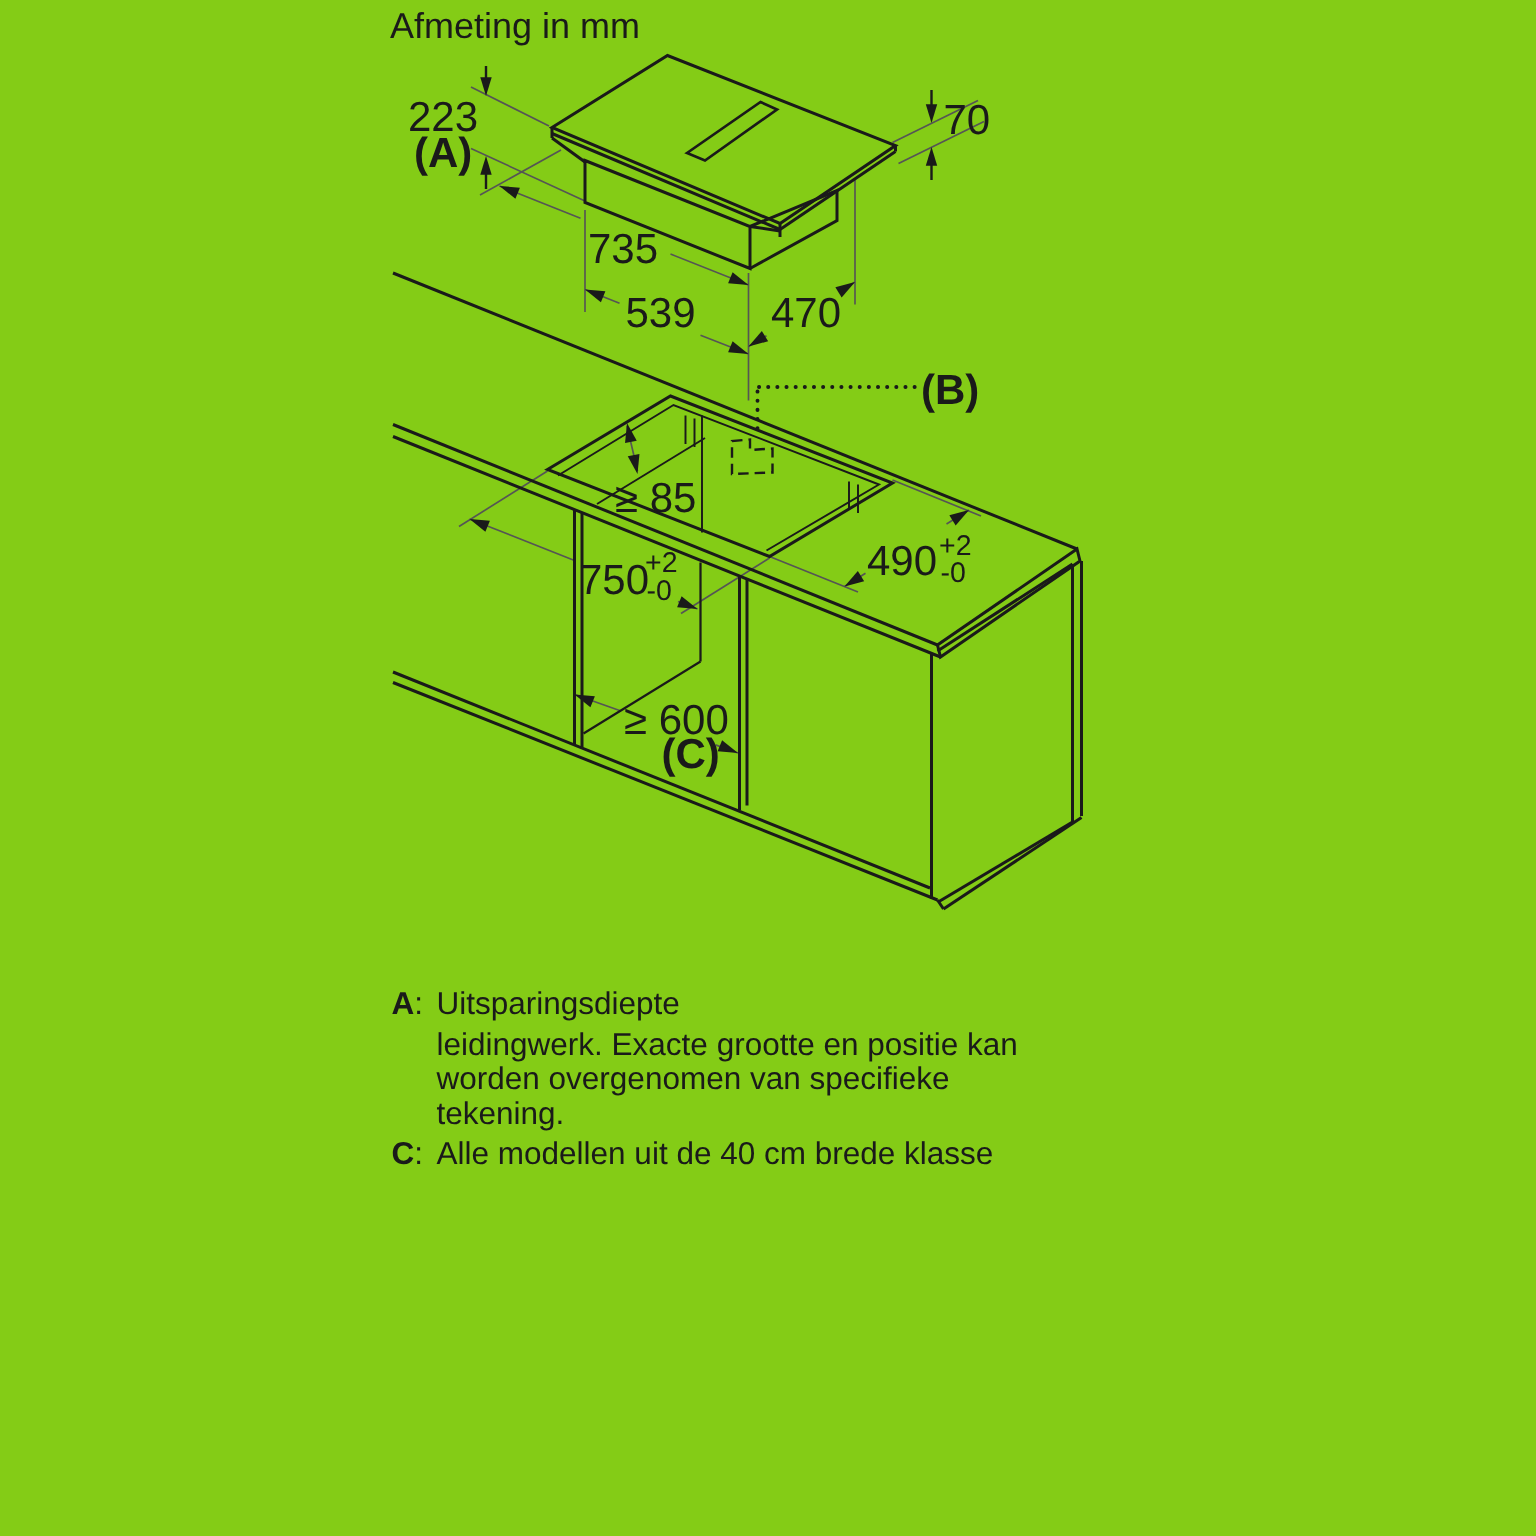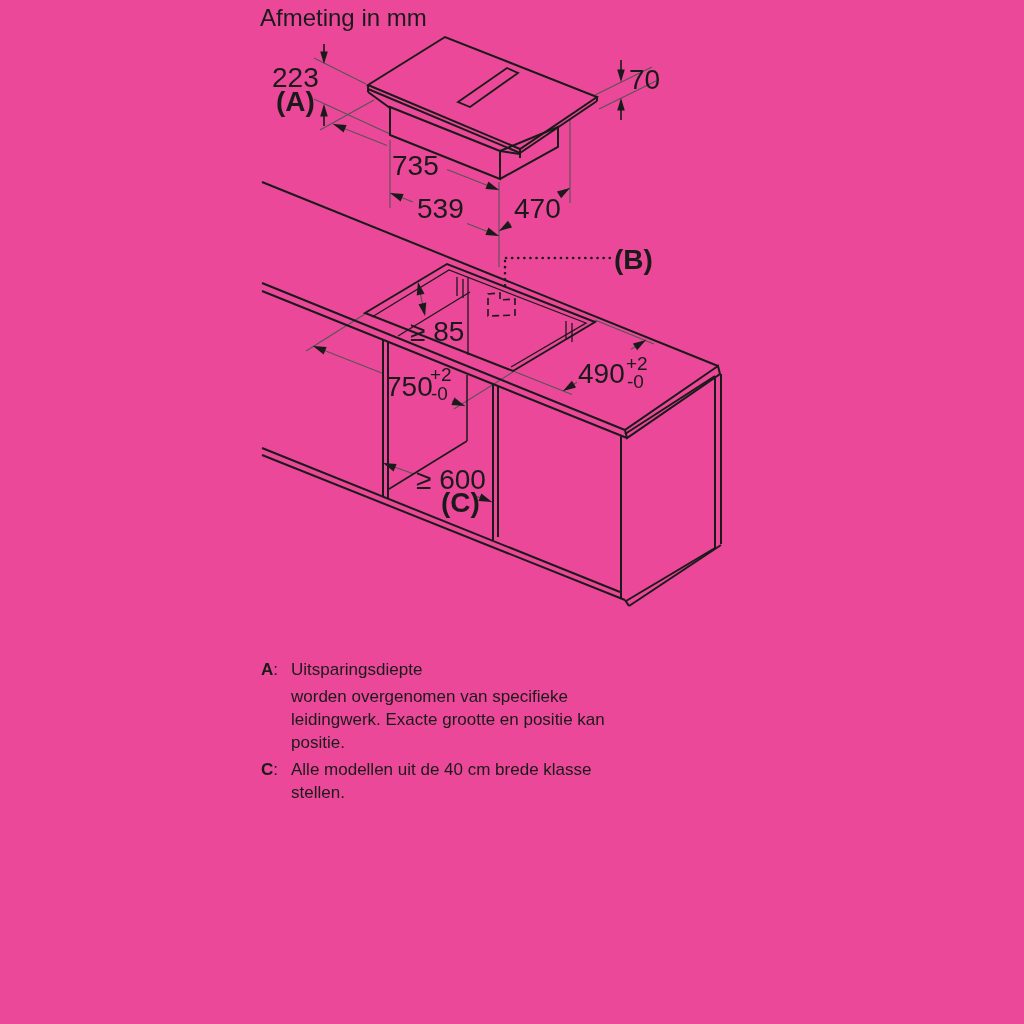--- a/index.html
+++ b/index.html
@@ -1,24 +1,24 @@
 <!DOCTYPE html>
 <html><head>
 <meta charset="utf-8">
 <style>
   html,body{margin:0;padding:0;background:#ffffff;}
-  .canvas{position:relative;width:1024px;height:1024px;background:#ec4899;overflow:hidden;
+  .canvas{position:relative;width:1024px;height:1024px;background:#84cc16;overflow:hidden;
           font-family:"Liberation Sans","DejaVu Sans",sans-serif;color:#1a1a1a;}
   .page-title{position:absolute;left:260px;top:4px;font-size:24px;color:#1a1a1a;white-space:nowrap;}
   svg{position:absolute;left:0;top:0;}
   svg text{font-family:"Liberation Sans","DejaVu Sans",sans-serif;fill:#1a1a1a;}
   .dim-text{font-size:28px;}
   .dim-ref{font-size:28px;font-weight:bold;}
   .dim-tol{font-size:19px;}
-  .legend{position:absolute;left:261px;top:658px;width:480px;font-size:17px;line-height:23px;color:#1a1a1a;}
+  .legend{position:absolute;left:261px;top:658px;width:480px;font-size:21px;line-height:23px;color:#1a1a1a;}
   .legend-item{margin-bottom:4px;}
   .legend-key{display:inline-block;width:30px;}
   .legend-key b{font-weight:bold;}
   .lg-cont{padding-left:30px;}
 </style>
 </head>
 <body>
 
 <div class="canvas">
 
@@ -174,23 +174,22 @@
       <text class="dim-ref" x="441" y="512">(C)</text>
       <text class="dim-ref" x="614" y="269">(B)</text>
     </g>
   </svg>
 
   <div class="legend">
     <div class="legend-item">
       <div><span class="legend-key"><b>A</b><span>:</span></span><span>Uitsparingsdiepte</span></div>
     </div>
     <div class="legend-item">
+      <div class="lg-cont">leidingwerk. Exacte grootte en positie kan</div>
       <div class="lg-cont">worden overgenomen van specifieke</div>
-      <div class="lg-cont">leidingwerk. Exacte grootte en positie kan</div>
-      <div class="lg-cont">positie.</div>
+      <div class="lg-cont">tekening.</div>
     </div>
     <div class="legend-item">
       <div><span class="legend-key"><b>C</b><span>:</span></span><span>Alle modellen uit de 40 cm brede klasse</span></div>
-      <div class="lg-cont">stellen.</div>
     </div>
   </div>
 
 </div>
 
 </body></html>

